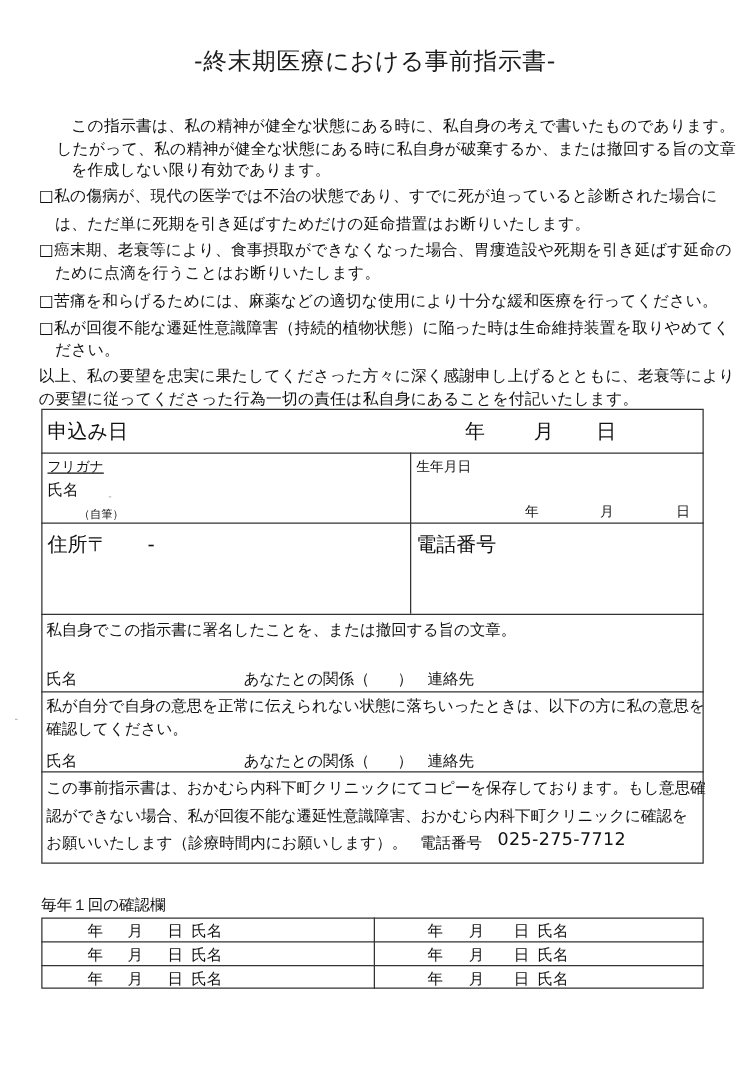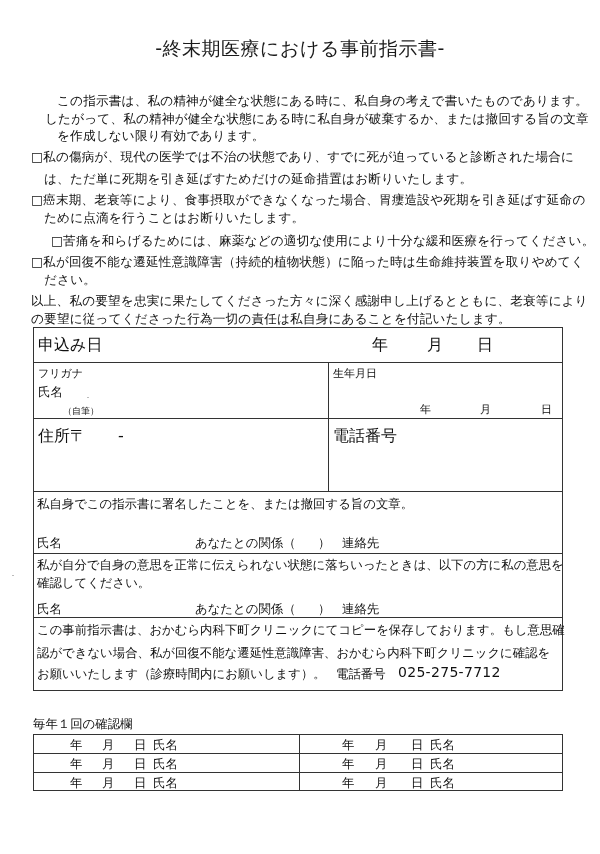--- a/index.html
+++ b/index.html
@@ -33,21 +33,21 @@
   <div class="abs p" style="left:31px; top:148px;">
     <span>□</span><span>私の傷病が、現代の医学では不治の状態であり、すでに死が迫っていると診断された場合に</span>
   </div>
   <div class="abs p" style="left:44px; top:170px;">は、ただ単に死期を引き延ばすためだけの延命措置はお断りいたします。</div>
 
   <div class="abs p" style="left:31px; top:191px;">
     <span>□</span><span>癌末期、老衰等により、食事摂取ができなくなった場合、胃瘻造設や死期を引き延ばす延命の</span>
   </div>
   <div class="abs p" style="left:44px; top:209px;">ために点滴を行うことはお断りいたします。</div>
 
-  <div class="abs p" style="left:31px; top:232px;margin-left:20px;">
+  <div class="abs p" style="left:31px; top:232px;">
     <span>□</span><span>苦痛を和らげるためには、麻薬などの適切な使用により十分な緩和医療を行ってください。</span>
   </div>
 
   <div class="abs p" style="left:31px; top:253px;">
     <span>□</span><span>私が回復不能な遷延性意識障害（持続的植物状態）に陥った時は生命維持装置を取りやめてく</span>
   </div>
   <div class="abs p" style="left:44px; top:271px;">ださい。</div>
 </div>
 
 <div class="abs p" style="left:31px; top:292px;">以上、私の要望を忠実に果たしてくださった方々に深く感謝申し上げるとともに、老衰等により</div>
@@ -59,21 +59,21 @@
 <div class="hline" style="left:33px; top:491px; width:530px;"></div>
 <div class="hline" style="left:33px; top:553px; width:530px;"></div>
 <div class="hline" style="left:33px; top:617px; width:530px;"></div>
 <div class="vline" style="left:328px; top:362px; height:129px;"></div>
 
 <div class="abs big" style="left:38px; top:335px;">申込み日</div>
 <div class="abs big" style="left:372px; top:335px;">年</div>
 <div class="abs big" style="left:427px; top:335px;">月</div>
 <div class="abs big" style="left:477px; top:335px;">日</div>
 
-<div class="abs sm" style="left:38px; top:366px;">フリガナ</div>
+<div class="abs sm" style="left:38px; top:366px;text-decoration:underline;">フリガナ</div>
 <div class="abs cell12" style="left:38px; top:384px;">氏名</div>
 <div class="stray" style="left:87px; top:397px;"></div>
 <div class="abs xs" style="left:37px; top:405px;">（自筆）</div>
 
 <div class="abs sm" style="left:333px; top:366px;">生年月日</div>
 <div class="abs sm" style="left:420px; top:402px;">年</div>
 <div class="abs sm" style="left:480px; top:402px;">月</div>
 <div class="abs sm" style="left:541px; top:402px;">日</div>
 
 <div class="abs big" style="left:38px; top:426px;">住所〒</div>

